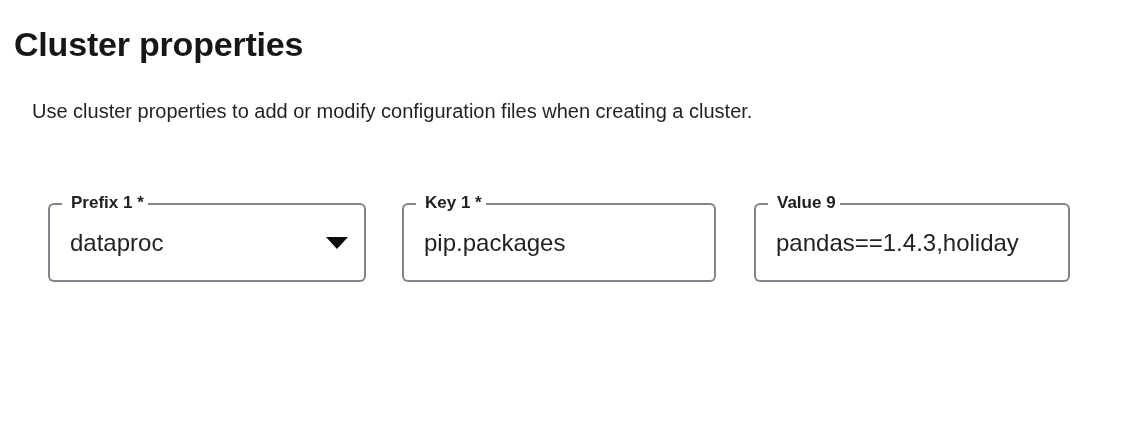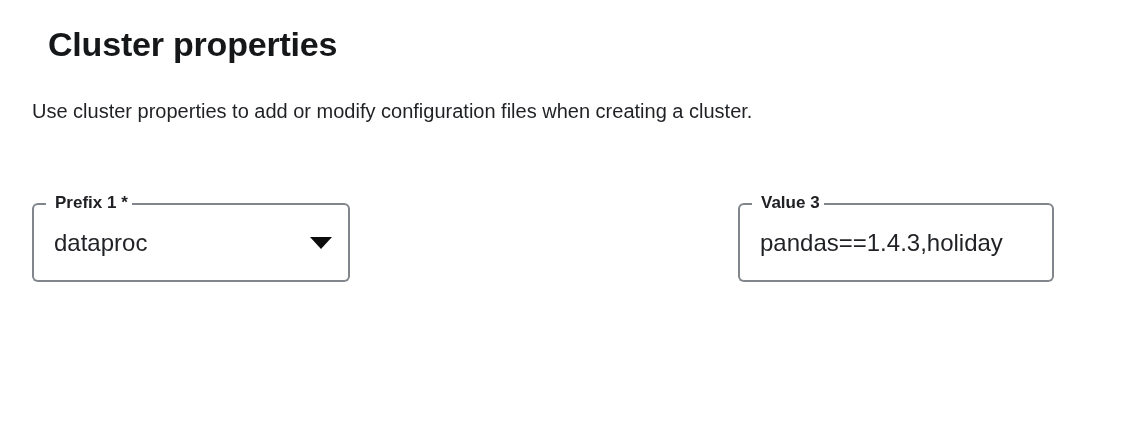--- a/index.html
+++ b/index.html
@@ -22,21 +22,21 @@
   }
 
   .page {
     position: absolute;
     inset: 0;
   }
 
   
   .page-title {
     position: absolute;
-    left: 48px;
+    left: 14px;
     top: 22px;
     font-size: 34px;
     line-height: 44px;
     font-weight: 700;
     letter-spacing: -0.2px;
     color: #151719;
     white-space: nowrap;
   }
 
   .page-description {
@@ -46,21 +46,21 @@
     font-size: 20px;
     line-height: 28px;
     font-weight: 400;
     color: #1f2124;
     white-space: nowrap;
   }
 
   
   .field-row {
     position: absolute;
-    left: 0;
+    left: 16px;
     top: 194px;
     width: 950px;
     height: 100px;
   }
 
   .form-field {
     position: absolute;
     top: 9px;
     height: 79px;
   }
@@ -229,30 +229,43 @@
         </div>
         <div class="outline-trailing"></div>
       </div>
       <label class="field-label">Prefix 1 *</label>
       <div class="field-control">
         <span class="field-text">dataproc</span>
         <span class="select-caret"></span>
       </div>
     </div>
 
+    <div class="form-field field-key">
+      <div class="notched-outline">
+        <div class="outline-leading"></div>
+        <div class="outline-notch">
+          <span style="visibility:hidden;font-size:17px;font-weight:700;">Key 1 *</span>
+        </div>
+        <div class="outline-trailing"></div>
+      </div>
+      <label class="field-label">Key 1 *</label>
+      <div class="field-control">
+        <span class="field-text">pip.packages</span>
+      </div>
+    </div>
 
     <div class="form-field field-value field-value-clip">
       <div class="notched-outline">
         <div class="outline-leading"></div>
         <div class="outline-notch">
           <span style="visibility:hidden;font-size:17px;font-weight:700;">Value 1</span>
         </div>
         <div class="outline-trailing"></div>
       </div>
-      <label class="field-label">Value 3</label>
+      <label class="field-label">Value 9</label>
       <div class="field-control">
         <span class="field-text">pandas==1.4.3,holiday</span>
       </div>
     </div>
 
   </div>
 
 
 </div>
 

